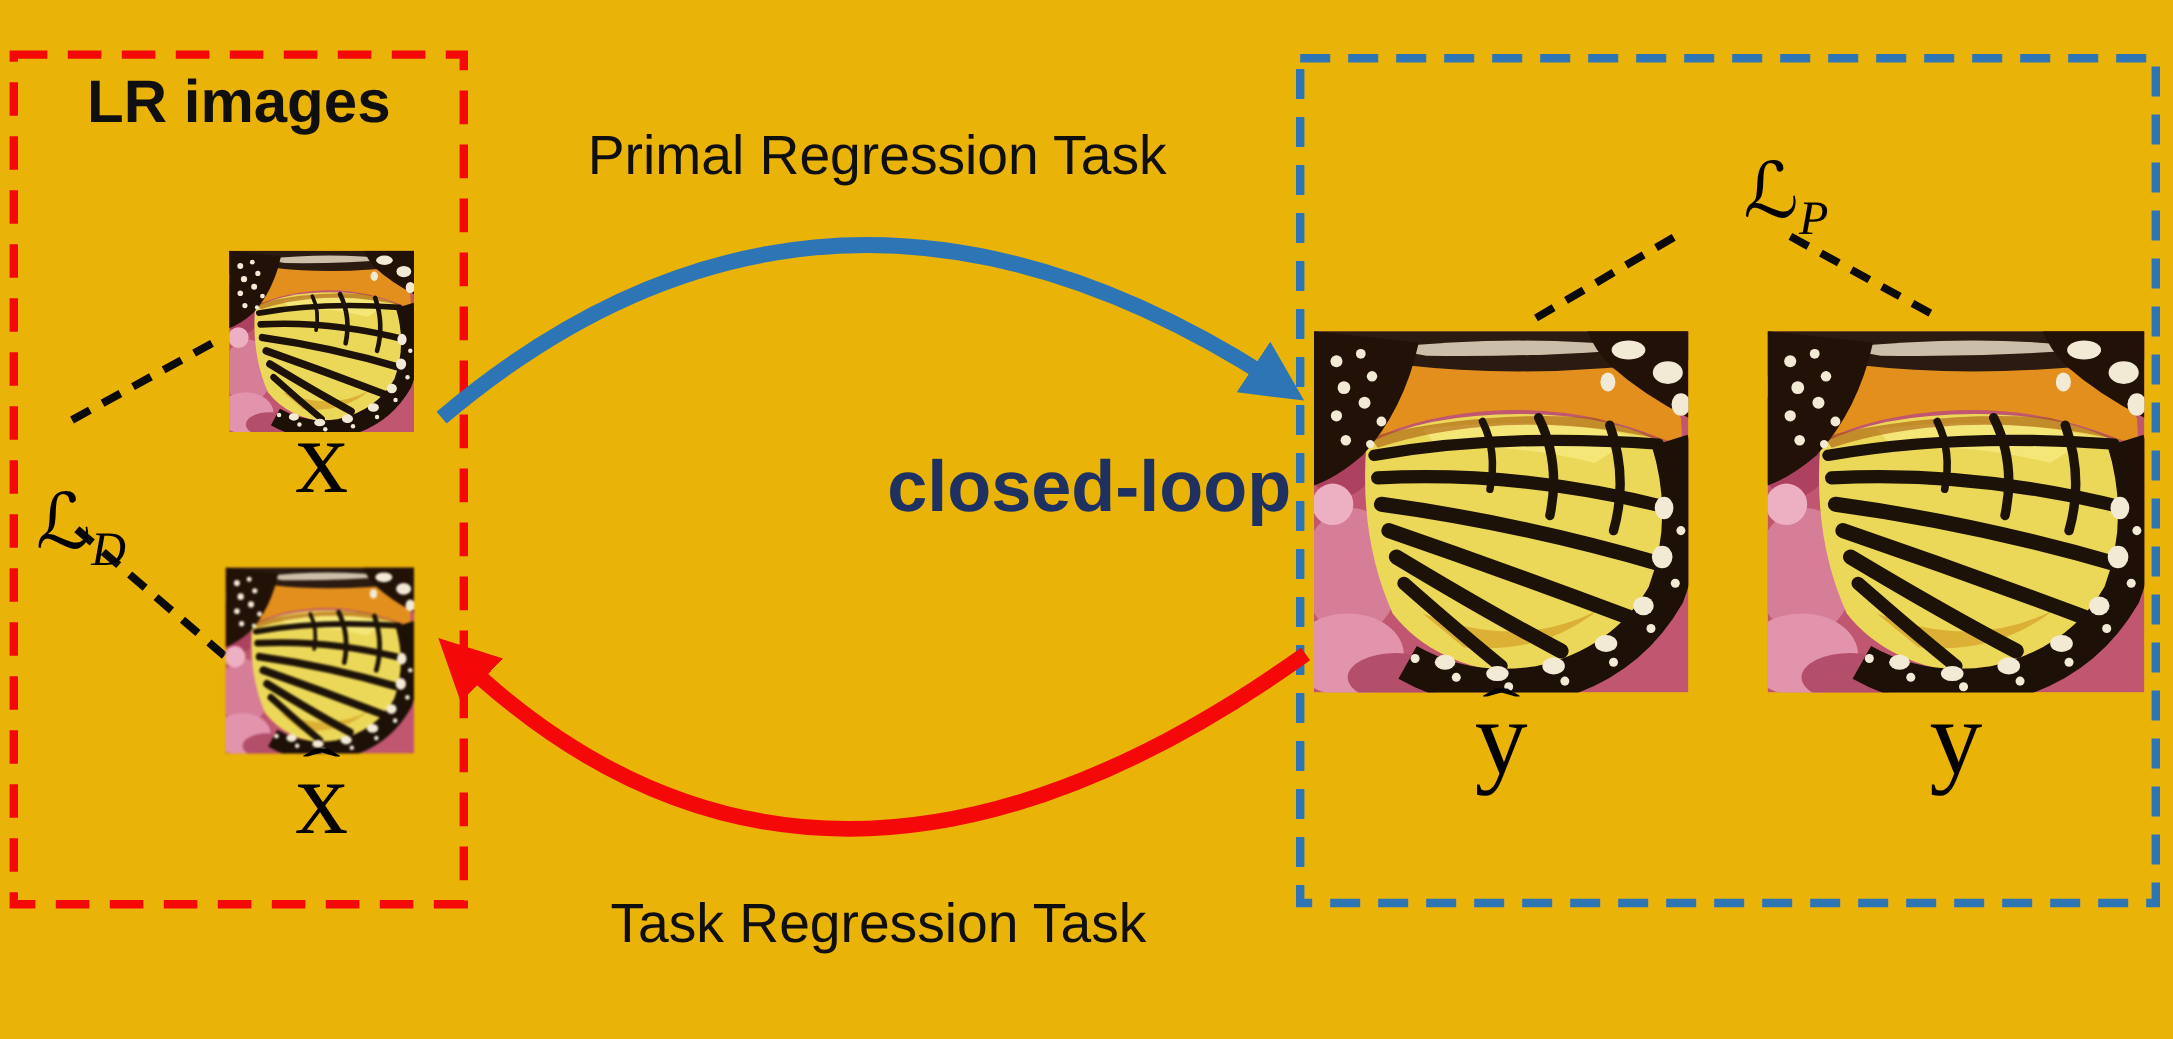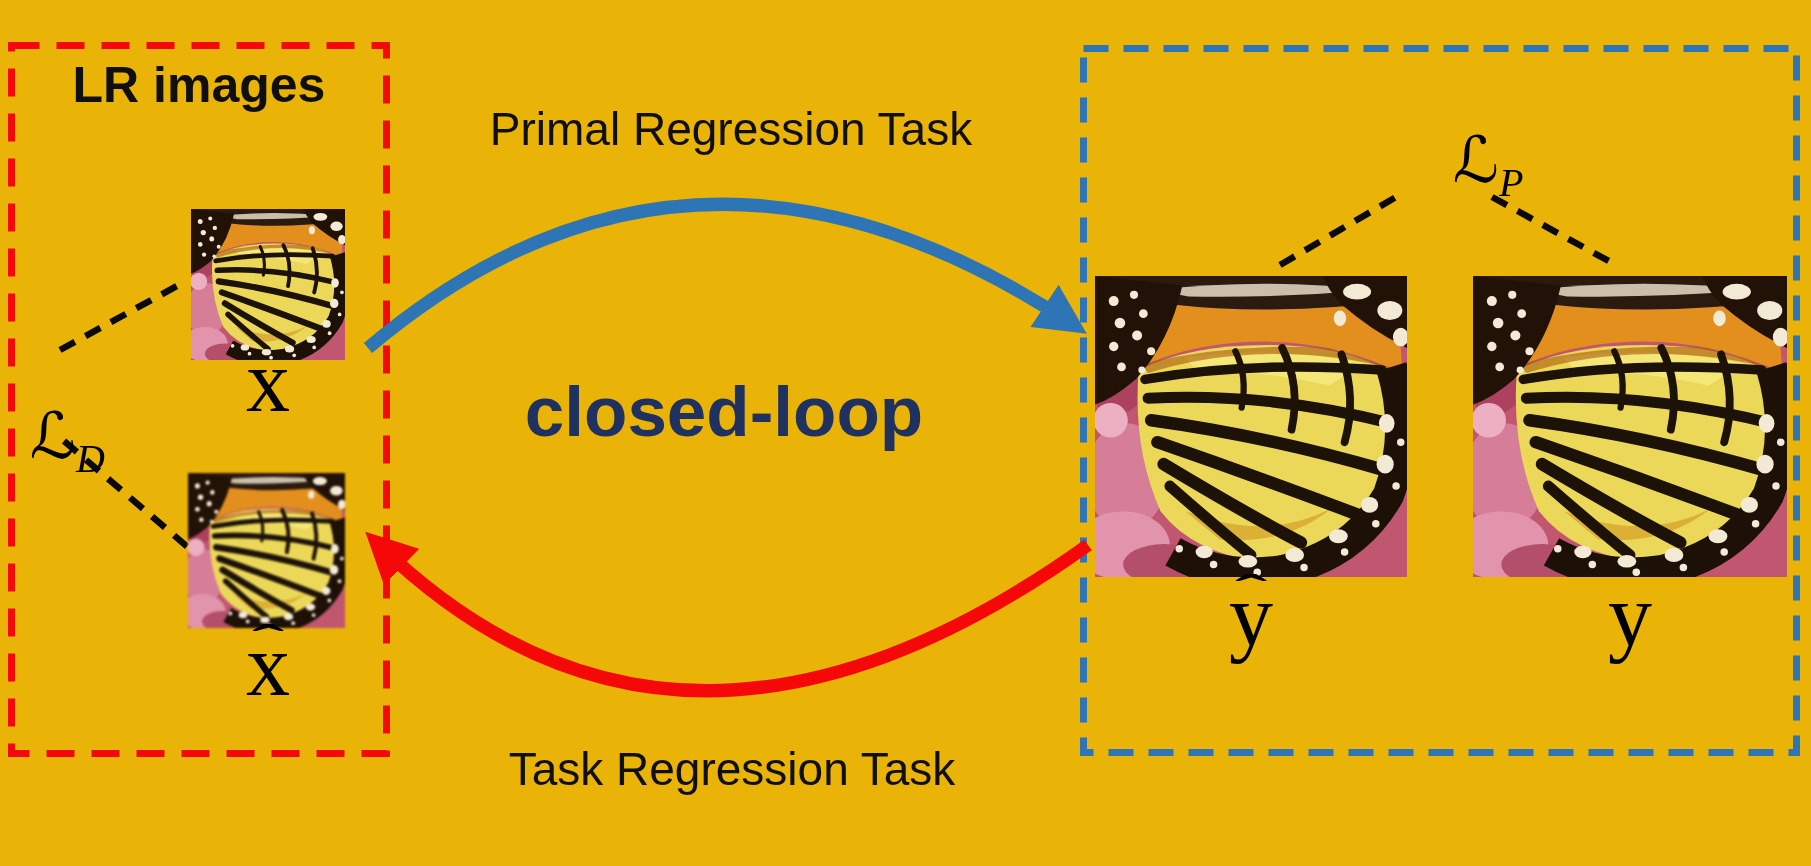--- a/index.html
+++ b/index.html
@@ -14,22 +14,22 @@
   svg{display:block;}
   .layer{position:absolute;left:0;top:0;width:1811px;height:866px;}
   .box-title{
     font-weight:700;font-size:50px;line-height:1;
     color:#0f0f0f;text-align:center;letter-spacing:0px;
   }
   .task-label{
     font-size:46px;line-height:1;color:#0f0f0f;text-align:center;
   }
   .loop-label{
-    font-weight:700;font-size:71px;line-height:1;
-    color:#1e3160;text-align:center;
+    font-weight:700;font-size:60px;line-height:1;
+    color:#1e3160;text-align:right;
   }
   .math-label{
     font-family:"Liberation Serif","DejaVu Serif",serif;
     font-size:88px;line-height:1;color:#000;text-align:center;
   }
   .math-label .hat{
     position:absolute;left:50%;top:8px;
     transform:translateX(-50%) scaleX(2.3);
     font-size:42px;font-weight:700;line-height:0.5;
   }

